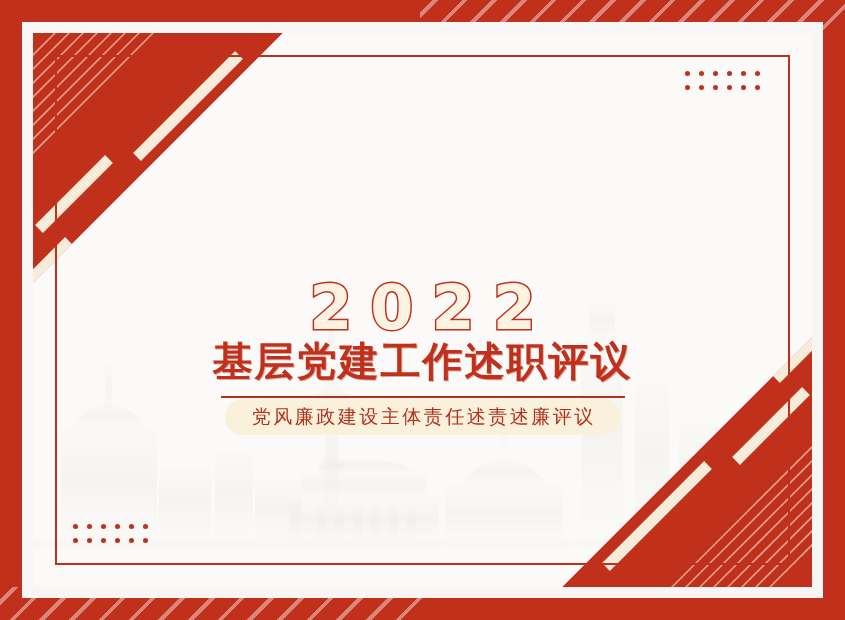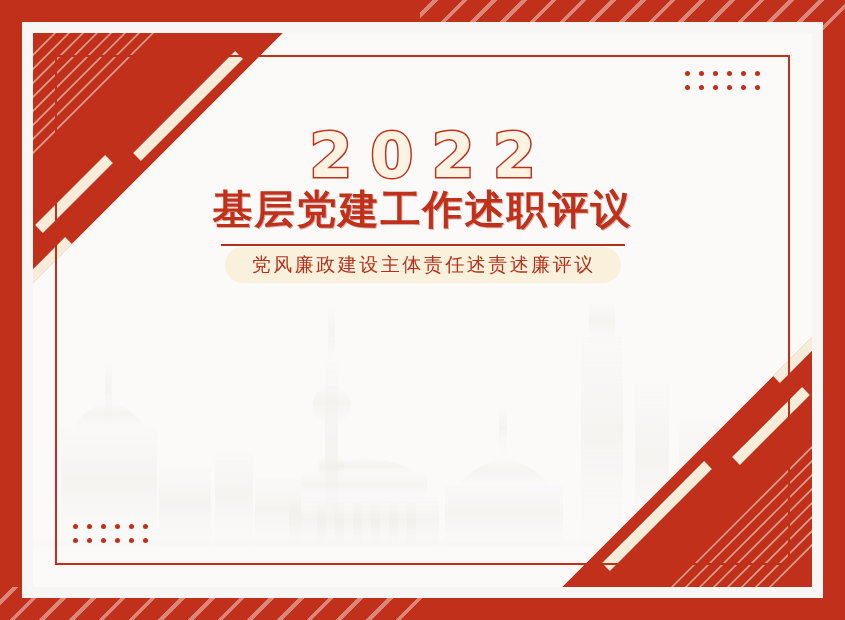--- a/index.html
+++ b/index.html
@@ -141,20 +141,21 @@
     position: absolute;
     left: 0;
     right: 0;
     top: 0;
     bottom: 0;
     z-index: 5;
     display: flex;
     flex-direction: column;
     align-items: center;
     pointer-events: none;
+    justify-content: center;
   }
 
   .year {
     margin-top: 92px;
     font-family: "DejaVu Sans", sans-serif;
     font-size: 62px;
     font-weight: 700;
     letter-spacing: 18px;
     text-indent: 18px;
     line-height: 1;

